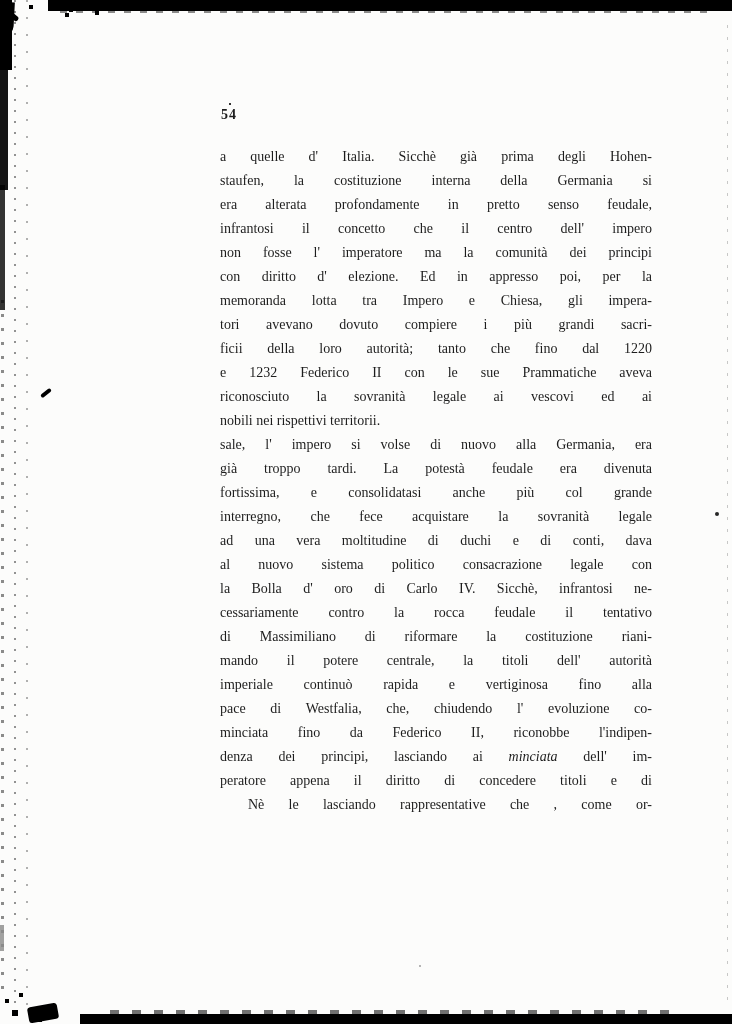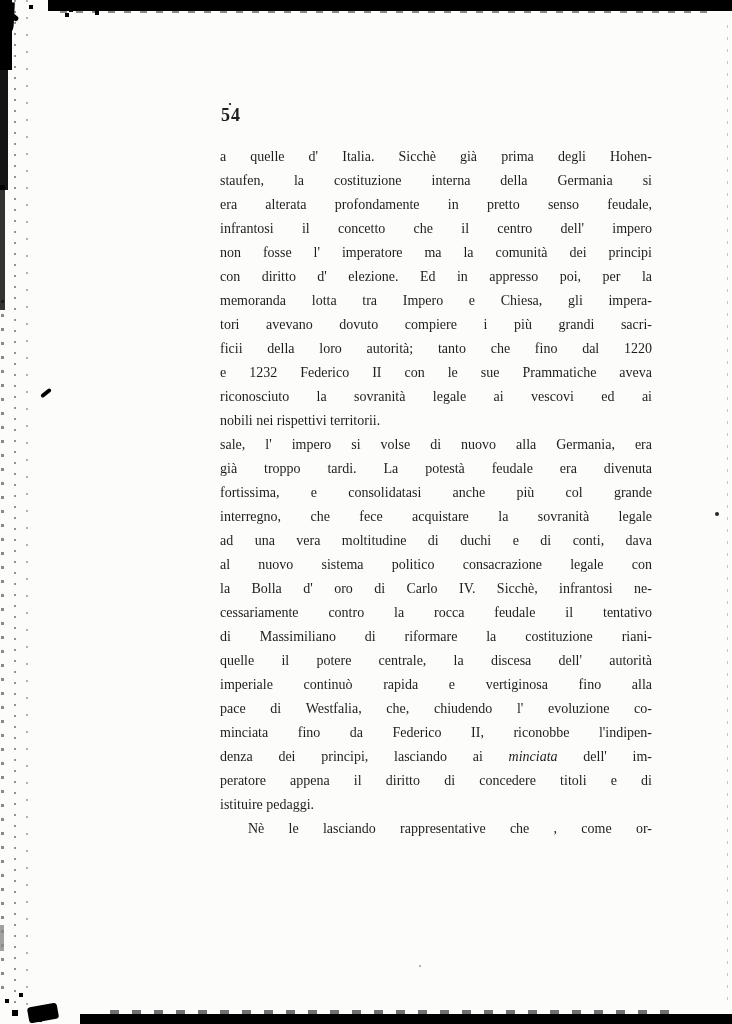--- a/index.html
+++ b/index.html
@@ -40,21 +40,21 @@
   .bottom-band-rag{left:110px;top:1010px;width:560px;height:4px;background:
     repeating-linear-gradient(90deg,#000 0 9px,transparent 9px 22px);opacity:.55;}
   .right-dotted-line{left:727px;top:25px;width:1px;height:980px;background:
     repeating-linear-gradient(180deg,#777 0 3px,transparent 3px 12px);opacity:.4;}
   .right-dot{left:715px;top:512px;width:4px;height:4px;border-radius:50%;opacity:.85;}
   .faint-dot{left:419px;top:965px;width:2px;height:2px;background:#b5b5b5;}
   .pagenum-dot{left:229px;top:103px;width:2px;height:2px;background:#333;}
   
   .page-number{
     position:absolute;left:221px;top:106px;
-    font-size:18px;font-weight:bold;line-height:18px;
+    font-size:14px;font-weight:bold;line-height:18px;
     letter-spacing:1px;color:#1d1d1d;
   }
   .text-block{
     position:absolute;left:220px;top:145px;width:432px;
     font-size:14px;line-height:24px;color:#1d1d1d;
   }
   .line{
     text-align:justify;
     text-align-last:justify;
     -moz-text-align-last:justify;
@@ -113,27 +113,26 @@
     <div>
       <div class="line">sale, l' impero si volse di nuovo alla Germania, era</div>
       <div class="line">già troppo tardi. La potestà feudale era divenuta</div>
       <div class="line">fortissima, e consolidatasi anche più col grande</div>
       <div class="line">interregno, che fece acquistare la sovranità legale</div>
       <div class="line">ad una vera moltitudine di duchi e di conti, dava</div>
       <div class="line">al nuovo sistema politico consacrazione legale con</div>
       <div class="line">la Bolla d' oro di Carlo IV. Sicchè, infrantosi ne-</div>
       <div class="line">cessariamente contro la rocca feudale il tentativo</div>
       <div class="line">di Massimiliano di riformare la costituzione riani-</div>
-      <div class="line">quelle il potere centrale, la discesa dell' autorità</div>
+      <div class="line">mando il potere centrale, la titoli dell' autorità</div>
       <div class="line">imperiale continuò rapida e vertiginosa fino alla</div>
       <div class="line">pace di Westfalia, che, chiudendo l' evoluzione co-</div>
       <div class="line">minciata fino da Federico II, riconobbe l'indipen-</div>
       <div class="line"><span>denza dei principi, lasciando ai </span><span class="it">minciata</span><span> dell' im-</span></div>
       <div class="line">peratore appena il diritto di concedere titoli e di</div>
-      <div class="line end">istituire pedaggi.</div>
     </div>
 
     <div>
       <div class="line indent">Nè le lasciando rappresentative che , come or-</div>
     </div>
 
   </div>
 </div>
 
 </body></html>

